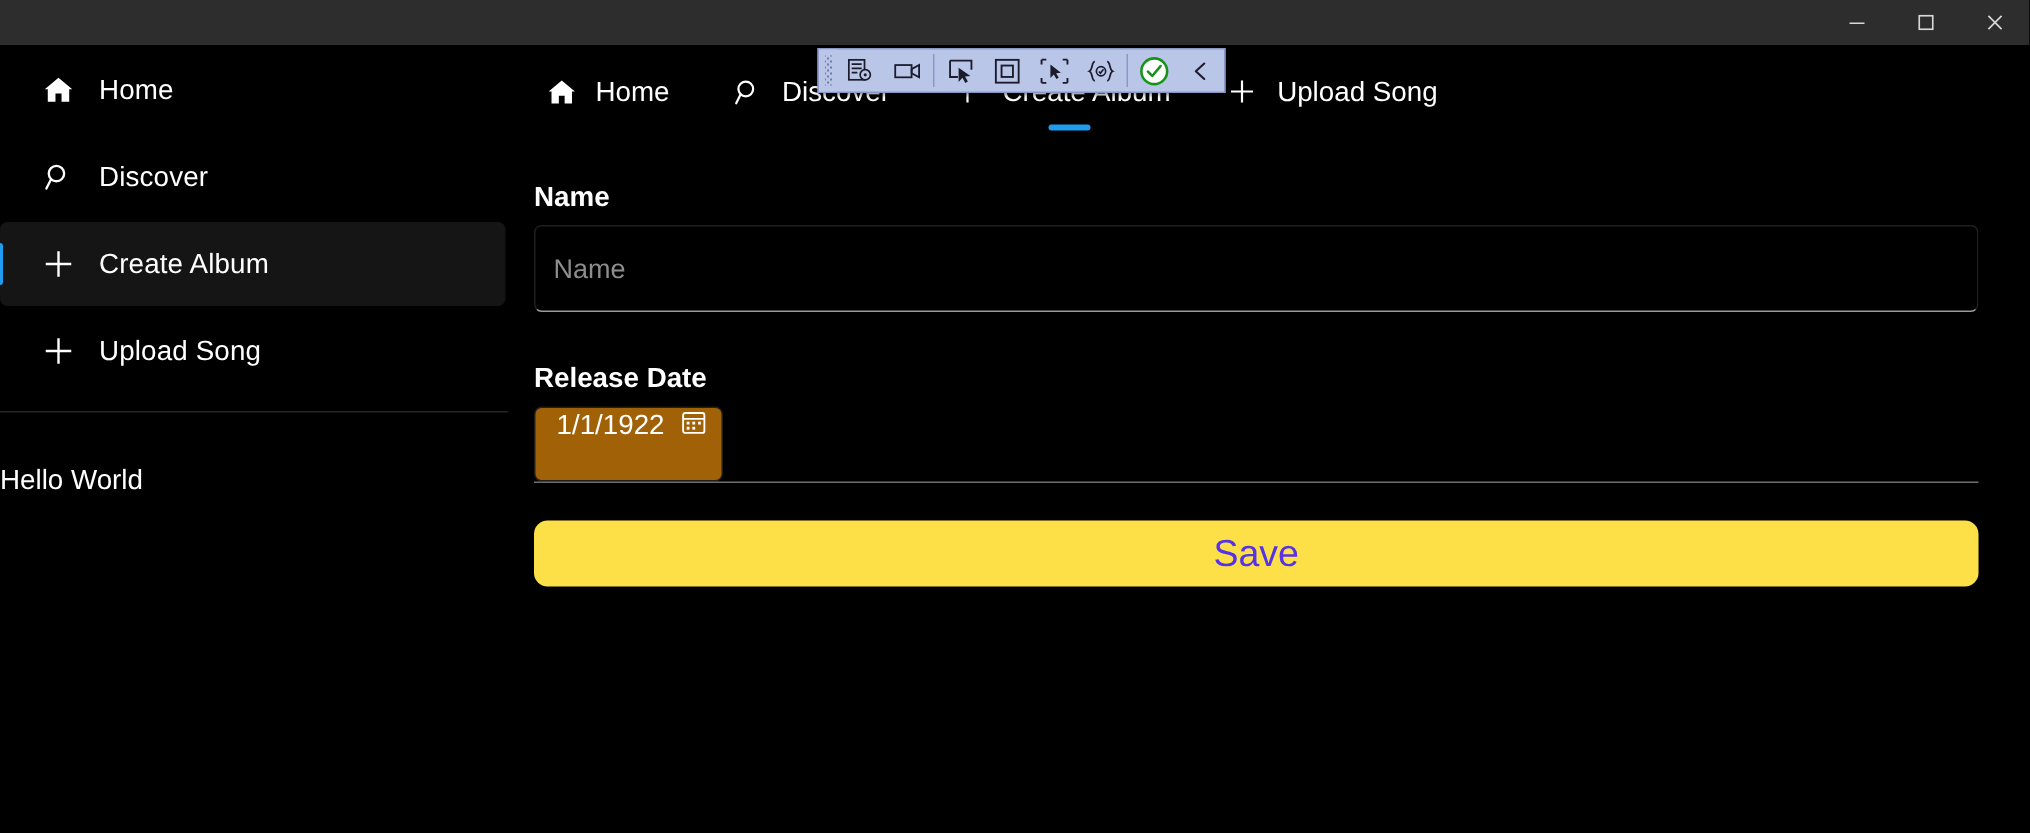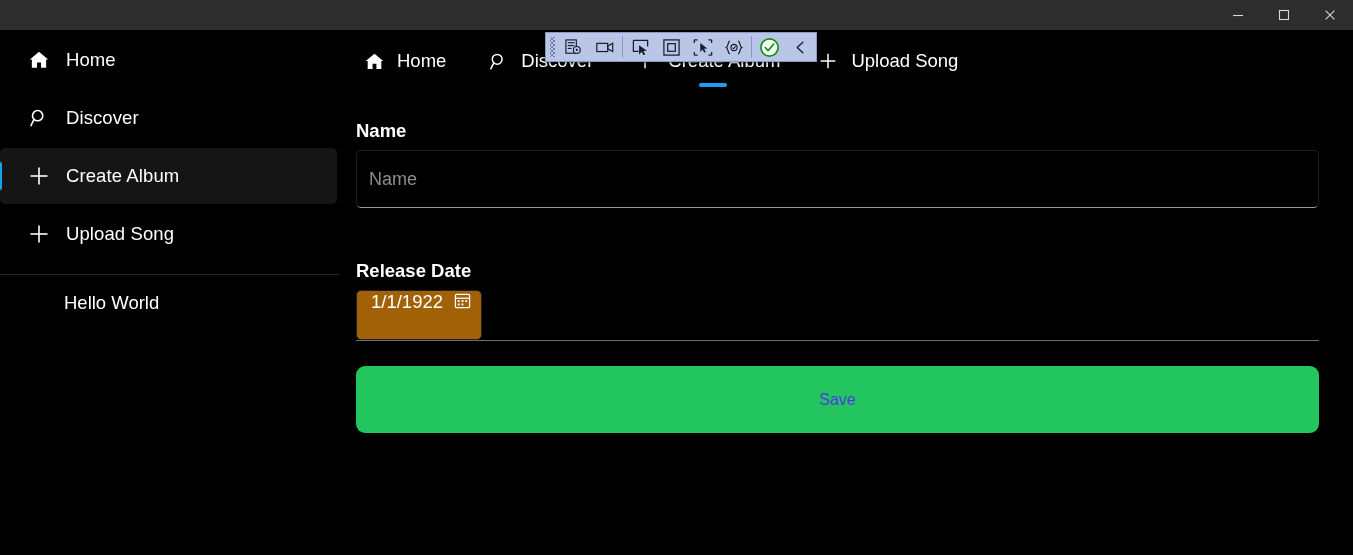--- a/index.html
+++ b/index.html
@@ -68,22 +68,21 @@
     background: #1f9cf0;
   }
   .side-divider {
     height: 1px;
     background: #262626;
     margin: 12px 0 0 0;
     width: 339px;
   }
   .side-plain {
     height: 56px;
-    display: flex; align-items: center;
-    padding-left: 64px;
+    display: flex; align-items: flex-end;
     font-size: 18.5px;
     color: #ffffff;
   }
 
   
   .main {
     position: absolute; top: 30px; left: 339px;
     width: 1014px; height: 525px;
     background: #000000;
   }
@@ -144,21 +143,21 @@
     border-bottom: 1px solid #9a9a9a;
     border-radius: 5px;
     color: #8d8d8d;
     font-size: 18px;
     font-family: "Liberation Sans", sans-serif;
     padding: 0 12px;
     outline: none;
   }
   .name-input::placeholder { color: #8d8d8d; opacity: 1; }
 
-  .date-block { margin-top: 52px; }
+  .date-block { margin-top: 33px; }
   .date-row {
     position: relative;
     width: 963px;
     height: 50px;
   }
   .date-picker {
     position: absolute; left: 0; top: 0;
     width: 126px; height: 50px;
     background: #a16207;
     border: 1px solid #1f1f1f;
@@ -177,26 +176,26 @@
   }
   .date-underline {
     position: absolute;
     left: 0; top: 50px;
     width: 963px; height: 1px;
     background: #6e6e6e;
   }
 
   .save-btn {
     margin-top: 26px;
-    width: 963px; height: 67px;
-    background: #22c55e;
+    width: 963px; height: 44px;
+    background: #fde047;
     border: none;
     border-radius: 9px;
     color: #5433e8;
-    font-size: 16px;
+    font-size: 25px;
     font-family: "Liberation Sans", sans-serif;
     cursor: pointer;
     display: flex; align-items: center; justify-content: center;
   }
 
   
   .debug-toolbar {
     position: absolute;
     left: 545px; top: 32px;
     height: 30px;

